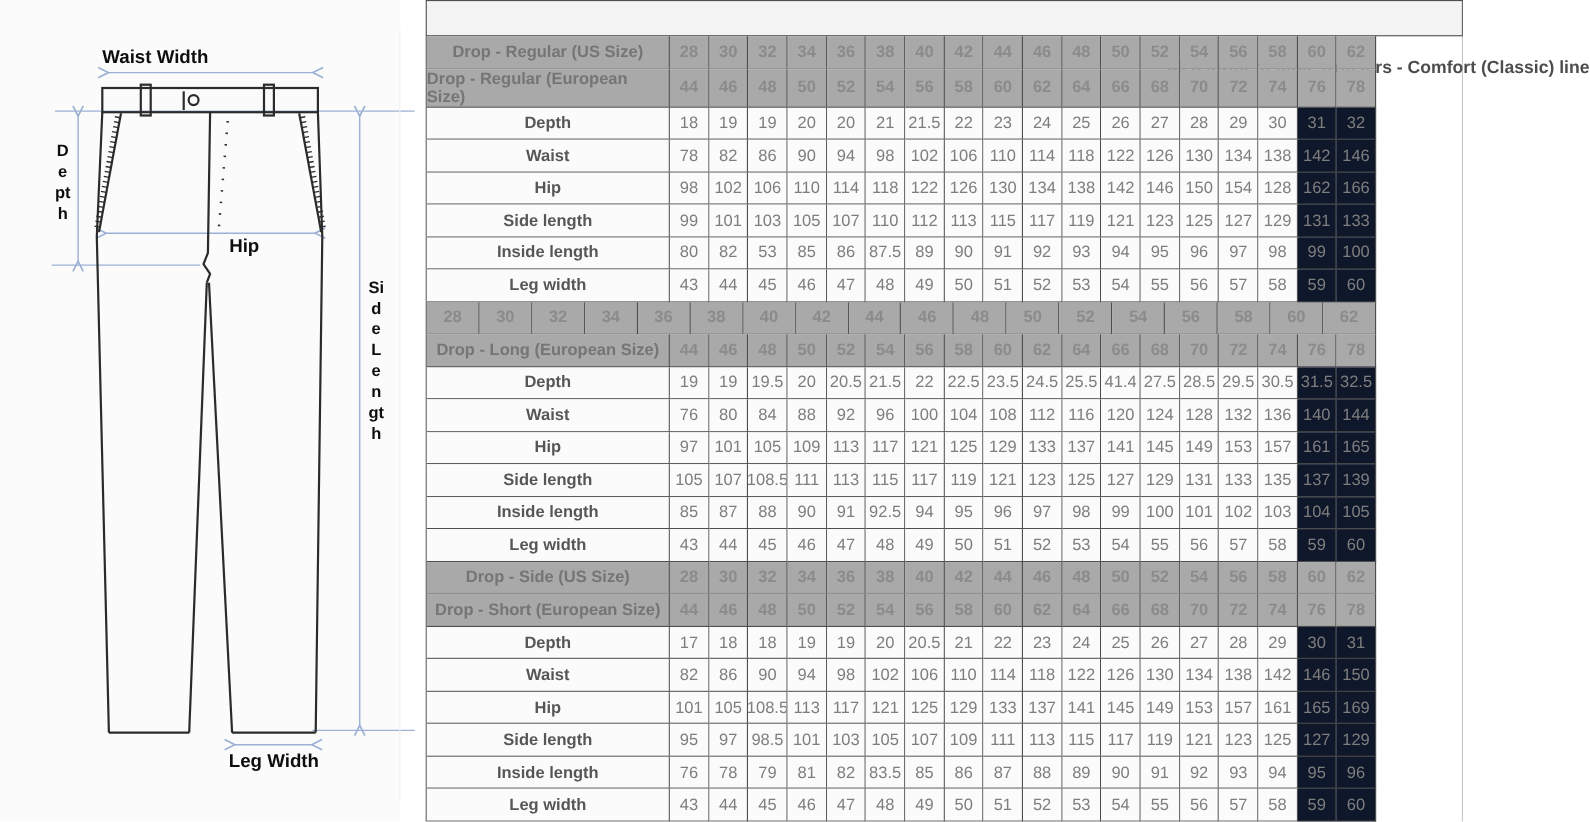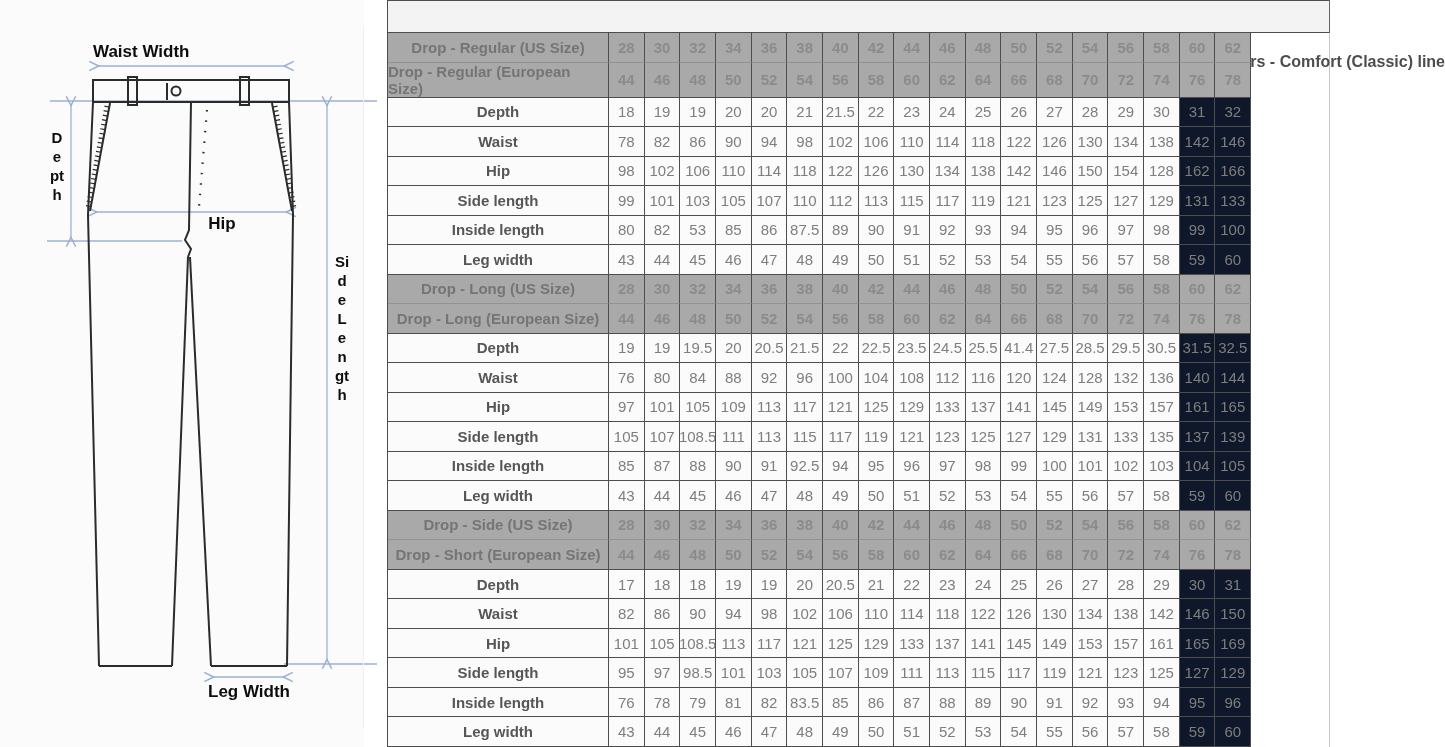--- a/index.html
+++ b/index.html
@@ -290,21 +290,20 @@
           <div class="cell val-cell">53</div>
           <div class="cell val-cell">54</div>
           <div class="cell val-cell">55</div>
           <div class="cell val-cell">56</div>
           <div class="cell val-cell">57</div>
           <div class="cell val-cell">58</div>
           <div class="cell val-cell white-col">59</div>
           <div class="cell val-cell white-col">60</div>
         </div>
         <div class="trow size size-first">
-          <div class="cell label-cell">Drop - Long (US Size)</div>
           <div class="cell val-cell">28</div>
           <div class="cell val-cell">30</div>
           <div class="cell val-cell">32</div>
           <div class="cell val-cell">34</div>
           <div class="cell val-cell">36</div>
           <div class="cell val-cell">38</div>
           <div class="cell val-cell">40</div>
           <div class="cell val-cell">42</div>
           <div class="cell val-cell">44</div>
           <div class="cell val-cell">46</div>

